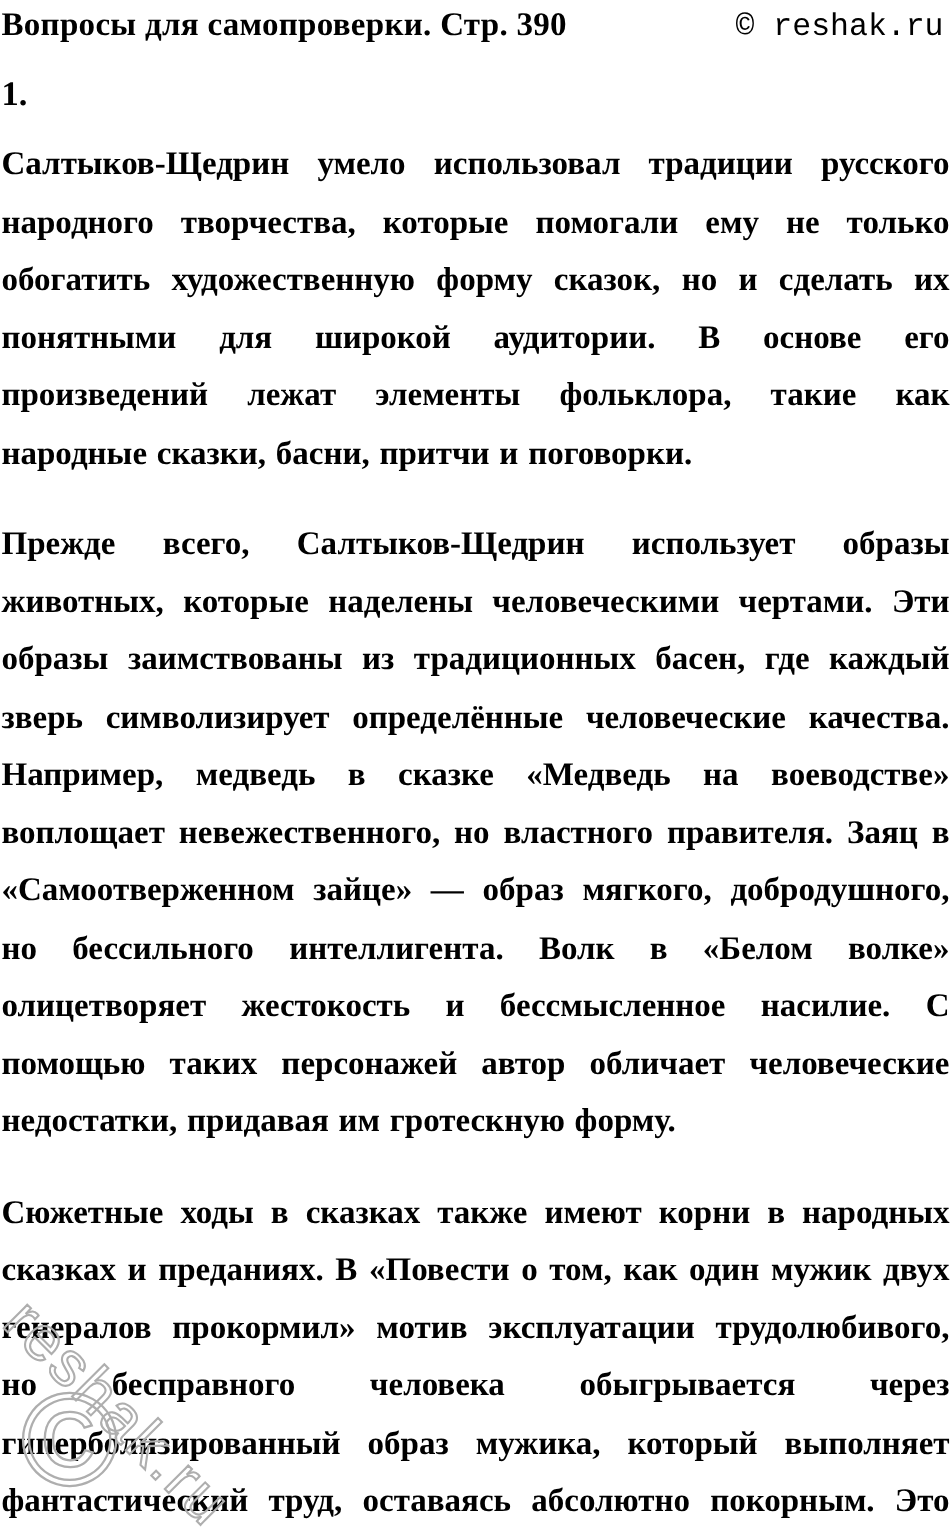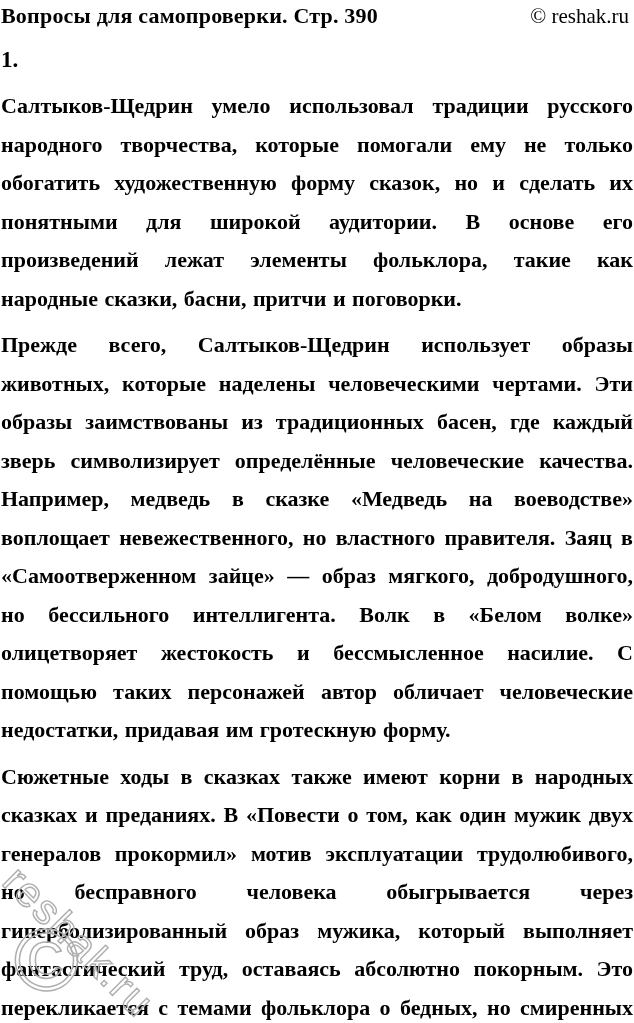--- a/index.html
+++ b/index.html
@@ -33,39 +33,40 @@
     line-height: 28px;
   }
   .title {
     font-weight: bold;
     font-size: 22px;
     letter-spacing: 0.2px;
   }
   .copyright {
     font-size: 21px;
     margin-right: 4px;
+    font-family: Liberation Mono, monospace;
   }
   .qnum {
     margin-top: 16px;
     font-size: 23px;
     font-weight: bold;
     line-height: 28px;
   }
   .content {
     margin-top: 13px;
   }
   .content p {
     font-size: 22px;
     line-height: 38.5px;
     text-align: justify;
     word-spacing: 1px;
     font-weight: bold;
   }
   .content p + p {
-    margin-top: 8px;
+    margin-top: 22px;
   }
   .watermark {
     position: absolute;
     left: 0;
     top: 0;
     width: 634px;
     height: 1023px;
     pointer-events: none;
     z-index: 5;
   }

